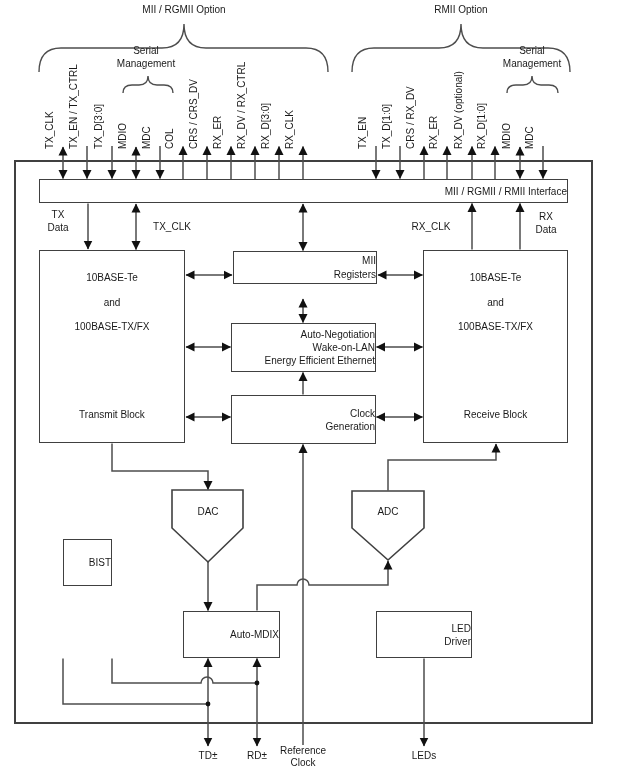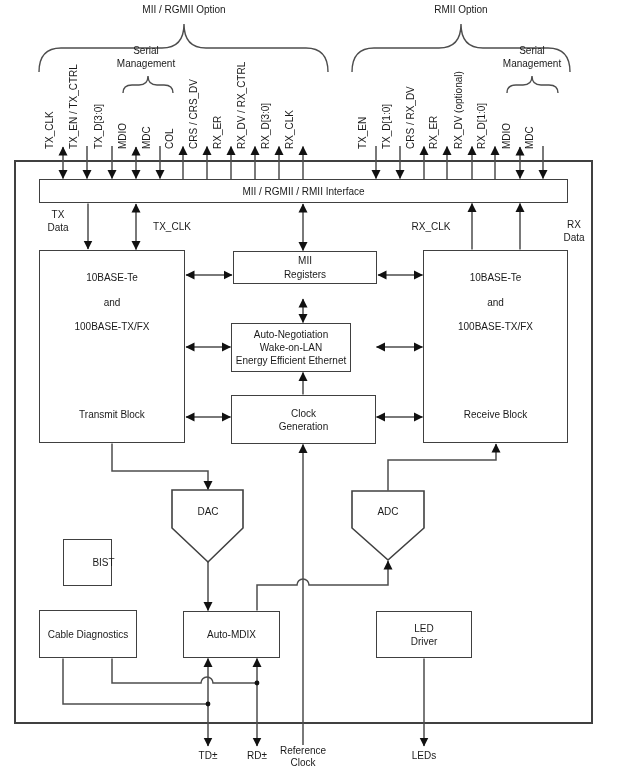--- a/index.html
+++ b/index.html
@@ -1,20 +1,20 @@
 <!DOCTYPE html>
 <html><head>
 <meta charset="utf-8">
 <style>
   html,body{margin:0;padding:0;background:#fff;}
   #stage{position:relative;width:620px;height:777px;background:#fff;
          font-family:"Liberation Sans",sans-serif;font-size:10px;color:#1a1a1a;overflow:hidden;}
   #wires{position:absolute;left:0;top:0;z-index:1;}
   .box{position:absolute;z-index:2;border:1.5px solid #404040;background:#fff;box-sizing:border-box;
-       display:flex;flex-direction:column;align-items:center;justify-content:center;
+       display:flex;flex-direction:column;align-items:flex-end;justify-content:center;
        text-align:center;line-height:13px;}
   .bigblock{position:absolute;z-index:2;border:1.5px solid #404040;background:#fff;box-sizing:border-box;padding-left:8px;}
   .bigblock span{position:absolute;left:0;width:100%;text-align:center;display:block;}
   .lbl{position:absolute;z-index:3;text-align:center;line-height:12.5px;}
   .vlabel{position:absolute;z-index:3;height:13px;line-height:13px;white-space:nowrap;
           transform:rotate(-90deg);transform-origin:0 100%;top:136px;}
   .penlabel{position:absolute;z-index:3;width:50px;text-align:center;}
 </style>
 </head>
 <body>
@@ -137,21 +137,21 @@
   <div class="box" style="left:39px;top:179px;width:529px;height:24px;">
     <span>MII / RGMII / RMII Interface</span>
   </div>
 
   <div class="lbl" style="left:33px;top:209px;width:50px;">
     <span>TX</span><br>
     <span>Data</span>
   </div>
   <div class="lbl" style="left:147px;top:221px;width:50px;">TX_CLK</div>
   <div class="lbl" style="left:406px;top:221px;width:50px;">RX_CLK</div>
-  <div class="lbl" style="left:549px;top:211px;width:50px;margin-top:8px;">
+  <div class="lbl" style="left:521px;top:211px;width:50px;">
     <span>RX</span><br>
     <span>Data</span>
   </div>
 
   <div class="bigblock" style="left:39px;top:250px;width:146px;height:193px;">
     <span style="top:21px;">10BASE-Te</span>
     <span style="top:46px;">and</span>
     <span style="top:70px;">100BASE-TX/FX</span>
     <span style="top:158px;">Transmit Block</span>
   </div>
@@ -160,38 +160,35 @@
     <span style="top:21px;">10BASE-Te</span>
     <span style="top:46px;">and</span>
     <span style="top:70px;">100BASE-TX/FX</span>
     <span style="top:158px;">Receive Block</span>
   </div>
 
   <div class="box" style="left:233px;top:251px;width:144px;height:33px;line-height:14px;">
     <span>MII</span>
     <span>Registers</span>
   </div>
-  <div class="box" style="left:231px;top:323px;width:120px;height:49px;">
+  <div class="box" style="left:231px;top:323px;width:145px;height:49px;">
     <span>Auto-Negotiation</span>
     <span>Wake-on-LAN</span>
     <span>Energy Efficient Ethernet</span>
   </div>
   <div class="box" style="left:231px;top:395px;width:145px;height:49px;">
     <span>Clock</span>
     <span>Generation</span>
   </div>
 
   <div class="penlabel" style="left:183px;top:506px;">DAC</div>
   <div class="penlabel" style="left:363px;top:506px;">ADC</div>
 
   <div class="box" style="left:63px;top:539px;width:49px;height:47px;padding-left:32px;">
     <span>BIST</span>
-  </div>
-  <div class="box" style="left:39px;top:610px;width:98px;height:48px;">
-    <span>Cable Diagnostics</span>
   </div>
   <div class="box" style="left:183px;top:611px;width:97px;height:47px;">
     <span>Auto-MDIX</span>
   </div>
   <div class="box" style="left:376px;top:611px;width:96px;height:47px;">
     <span>LED</span>
     <span>Driver</span>
   </div>
 
   <div class="lbl" style="left:183px;top:750px;width:50px;">TD±</div>

